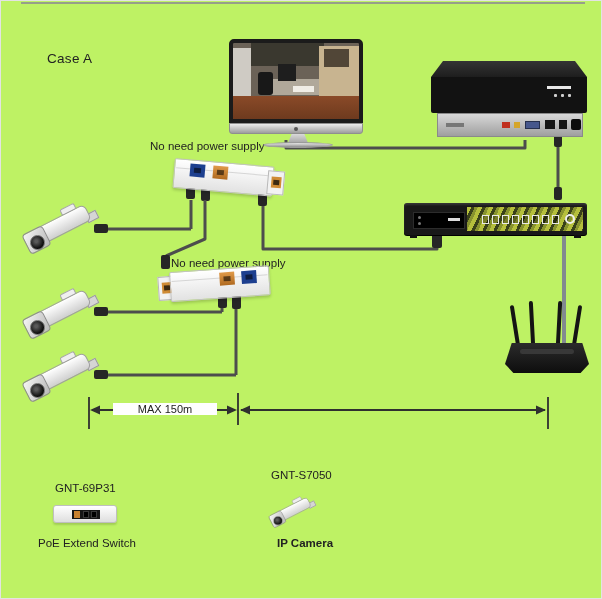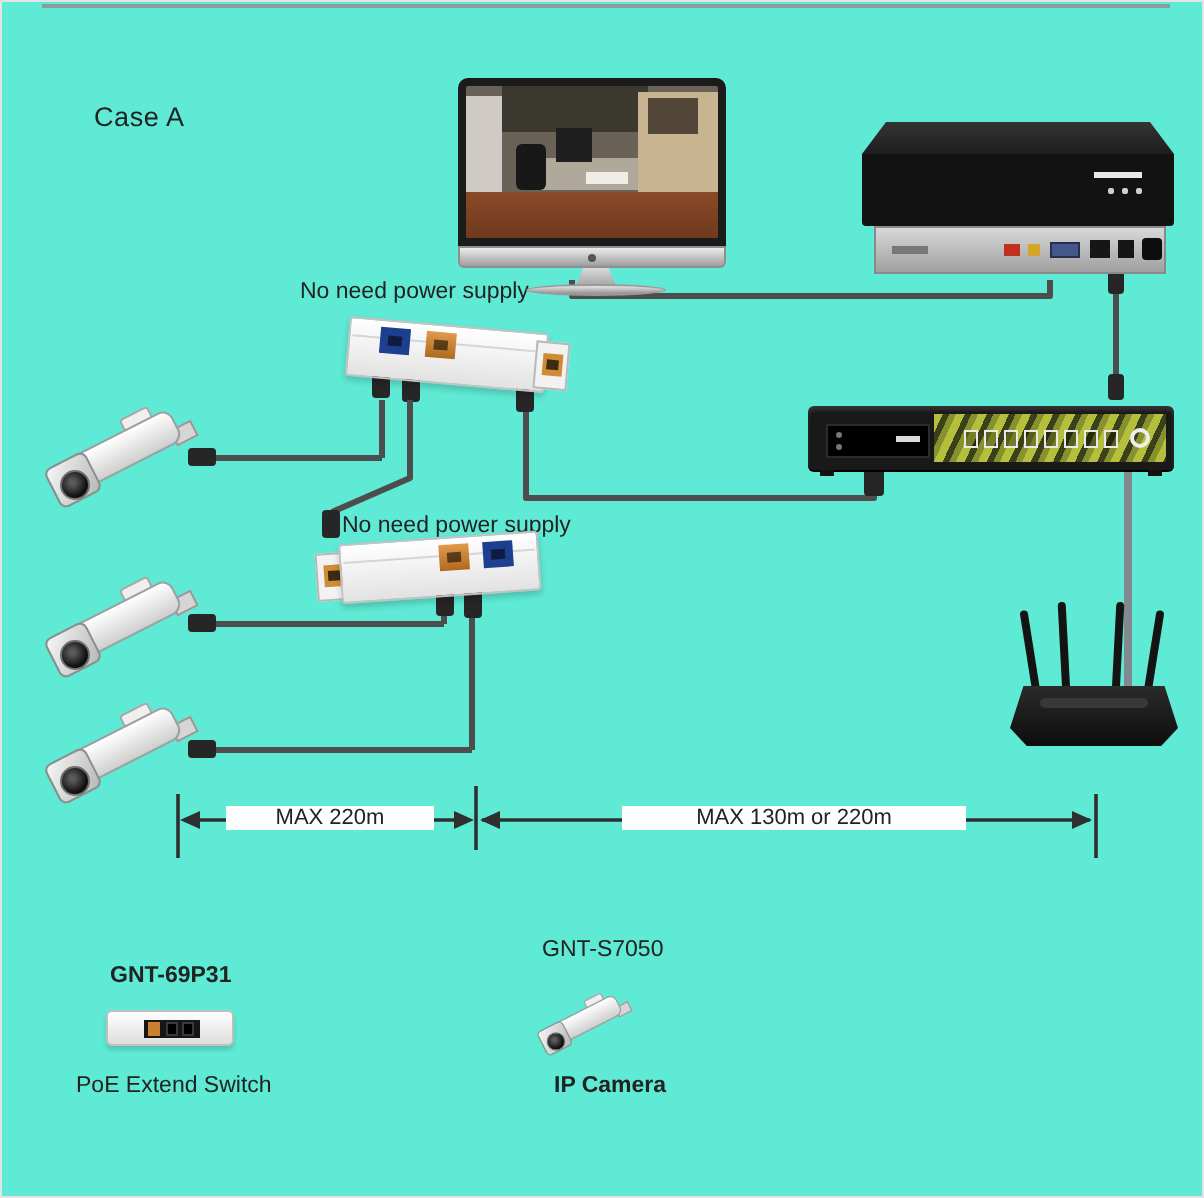--- a/index.html
+++ b/index.html
@@ -1,31 +1,31 @@
 <!DOCTYPE html>
 <html style="--text: #222222; --cable: #4d4d4d; --plug: #262626; --dim: #2f2f2f; --port-blue: #1d3f8f; --port-orange: #cf8b35; --pattern-green: #b5bf3c;"><head>
 <meta charset="utf-8">
 <style>
   html,body{margin:0;padding:0;background:#ffffff;}
   #canvas{
     position:relative;width:602px;height:599px;overflow:hidden;
-    background:#5eead4;border:1px solid #e3e3e3;box-sizing:border-box;
+    background:#bef264;border:1px solid #e3e3e3;box-sizing:border-box;
     font-family:"Liberation Sans","DejaVu Sans",sans-serif;color:var(--text,#222);
   }
   .abs{position:absolute;}
   .txt{position:absolute;white-space:nowrap;color:var(--text,#222);}
   #frame-top{left:20px;top:1px;width:564px;height:2px;background:#919191;opacity:.85;}
 
   
   #case-label{left:46px;top:50px;font-size:13.5px;letter-spacing:.3px;}
   #note-1{left:149px;top:139px;font-size:11.5px;}
   #note-2{left:170px;top:256px;font-size:11.5px;}
   #dim-label-1{left:112px;top:402px;width:100px;text-align:center;font-size:11px;background:#fefefe;padding:0 2px;}
   #dim-label-2{left:310px;top:402px;width:168px;text-align:center;font-size:11px;background:#fefefe;padding:0 2px;}
-  #legend-ext-model{left:54px;top:481px;font-size:11.5px;font-weight:bold;}
+  #legend-ext-model{left:54px;top:481px;font-size:11.5px;}
   #legend-ext-name{left:37px;top:536px;font-size:11.5px;}
   #legend-cam-model{left:270px;top:468px;font-size:11.5px;}
   #legend-cam-name{left:276px;top:536px;font-size:11.5px;font-weight:bold;}
 
   
   #wires{left:0;top:0;z-index:1;}
   .cable{stroke:var(--cable,#4d4d4d);stroke-width:3;fill:none;stroke-linejoin:round;}
   .cable-lt{stroke:#828a90;stroke-width:4;fill:none;}
   .plug{fill:var(--plug,#262626);}
   .dim{stroke:var(--dim,#2f2f2f);stroke-width:1.8;fill:none;}
@@ -170,22 +170,21 @@
     <polygon class="dimhead" points="89,409 99,404.5 99,413.5"></polygon>
     <polygon class="dimhead" points="236,409 226,404.5 226,413.5"></polygon>
     <line class="dim" x1="240" y1="409" x2="544" y2="409"></line>
     <polygon class="dimhead" points="239,409 249,404.5 249,413.5"></polygon>
     <polygon class="dimhead" points="545,409 535,404.5 535,413.5"></polygon>
   </svg>
 
   <div class="txt device" id="case-label">Case A</div>
   <div class="txt device" id="note-1">No need power supply</div>
   <div class="txt device" id="note-2">No need power supply</div>
-  <div class="txt device" id="dim-label-1">MAX 220m</div>
-  <div class="txt device" id="dim-label-2">MAX 130m or 220m</div>
+  <div class="txt device" id="dim-label-1">MAX 150m</div>
 
   <div class="device" id="monitor-screen">
     <div class="scene">
       <div class="sc" style="left:0;top:6%;width:14%;height:78%;background:#cfcbc4;"></div>
       <div class="sc" style="left:14%;top:0;width:58%;height:30%;background:#3a382f;"></div>
       <div class="sc" style="left:68%;top:4%;width:32%;height:72%;background:#c8b490;"></div>
       <div class="sc" style="left:72%;top:8%;width:20%;height:24%;background:#514637;"></div>
       <div class="sc" style="left:0;top:70%;width:100%;height:30%;background:linear-gradient(#8a4a28,#6e3a1e);"></div>
       <div class="sc" style="left:28%;top:48%;width:40%;height:20%;background:#b0a89a;"></div>
       <div class="sc" style="left:36%;top:28%;width:14%;height:22%;background:#1e1e1e;"></div>

